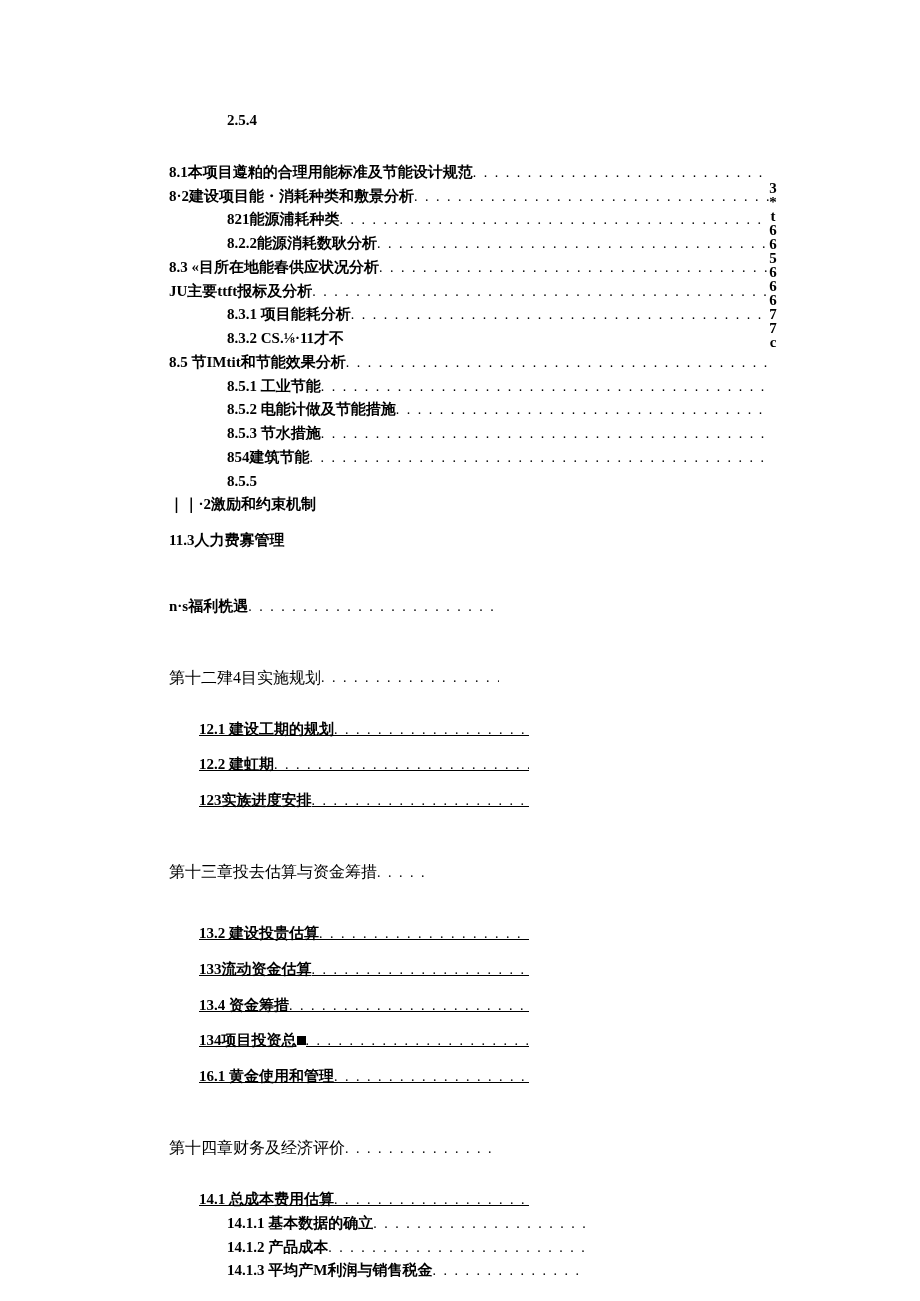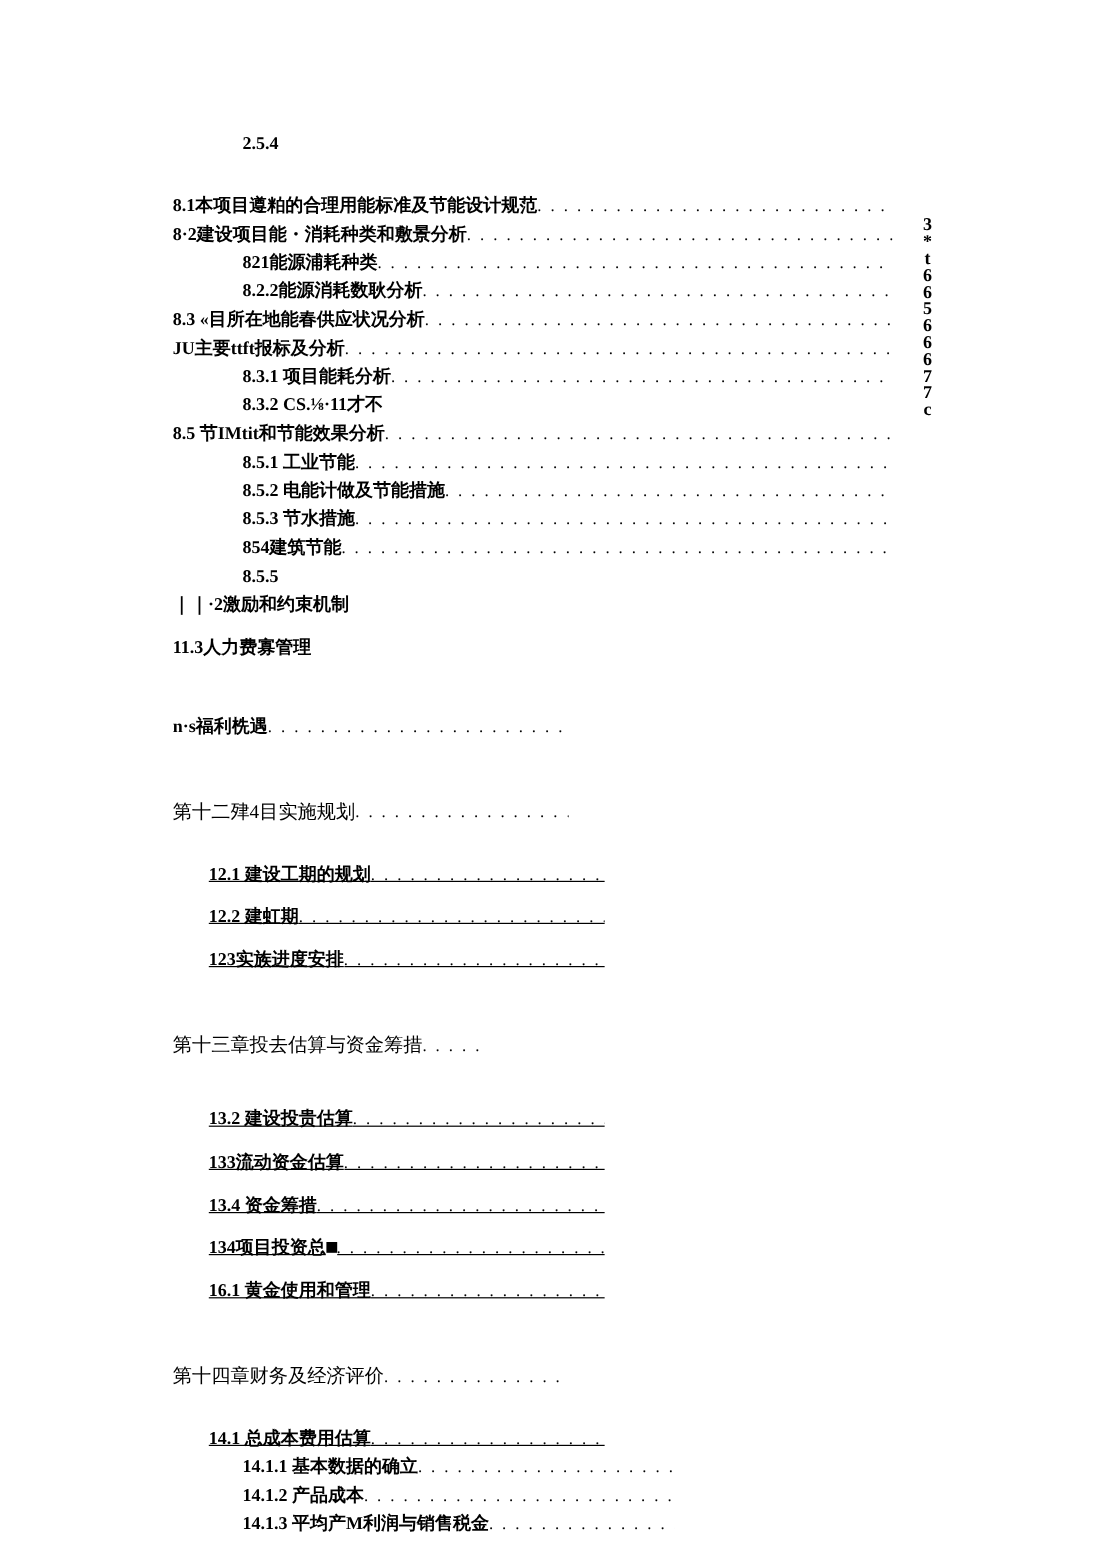--- a/index.html
+++ b/index.html
@@ -11,21 +11,21 @@
   .page {
     position: relative;
     width: 920px;
     height: 1301px;
     font-family: "Times New Roman", "SimSun", serif;
     color: #000;
   }
   .content {
     position: absolute;
     top: 108px;
-    left: 144px;
+    left: 169px;
     width: 600px;
   }
   .row {
     display: flex;
     align-items: baseline;
     white-space: nowrap;
     overflow: hidden;
     font-size: 15px;
     line-height: 1.45;
     margin: 2px 0;

